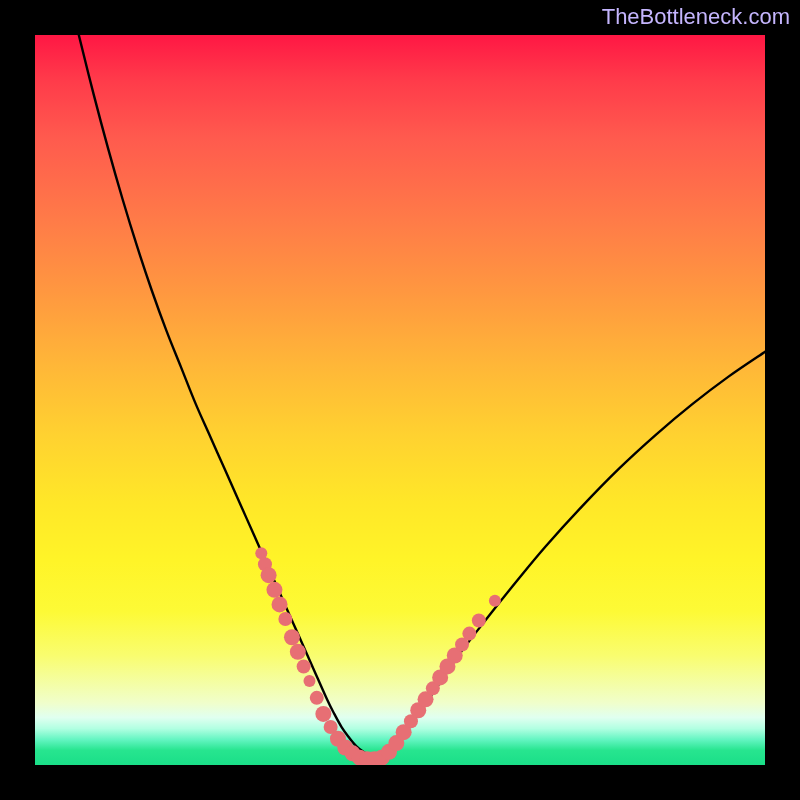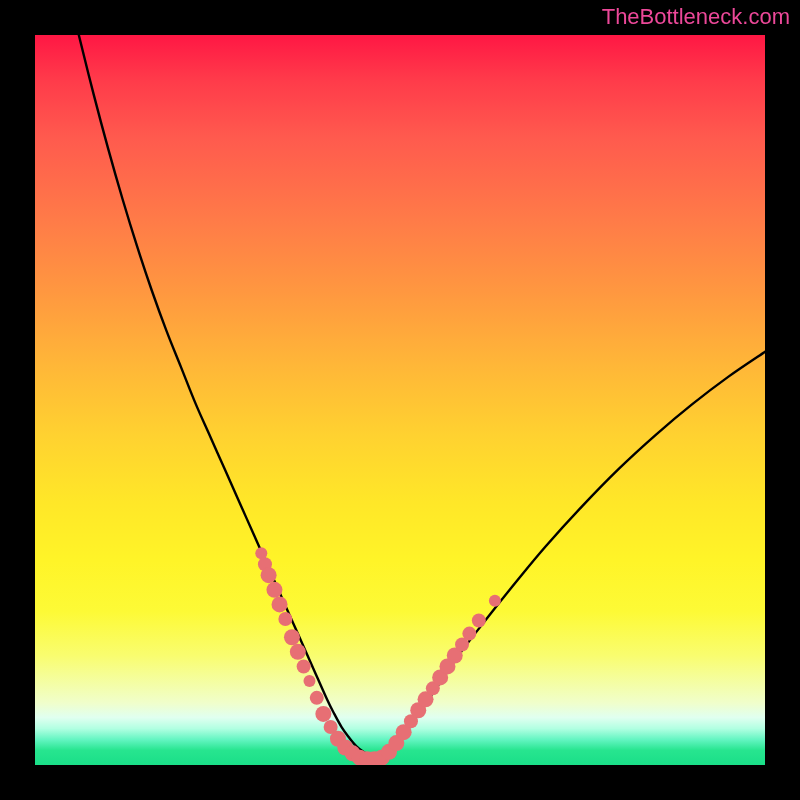--- a/index.html
+++ b/index.html
@@ -59,21 +59,21 @@
     left: 0;
     top: 0;
     width: 730px;
     height: 730px;
     overflow: visible;
   }
   .watermark {
     position: absolute;
     top: 4px;
     right: 10px;
-    color: #ec4899;
+    color: #c4b5fd;
     font-size: 22px;
     font-weight: 400;
     letter-spacing: 0px;
   }
 </style>
 </head>
 <body>
 
 <div class="frame">
   <div class="watermark">TheBottleneck.com</div>

